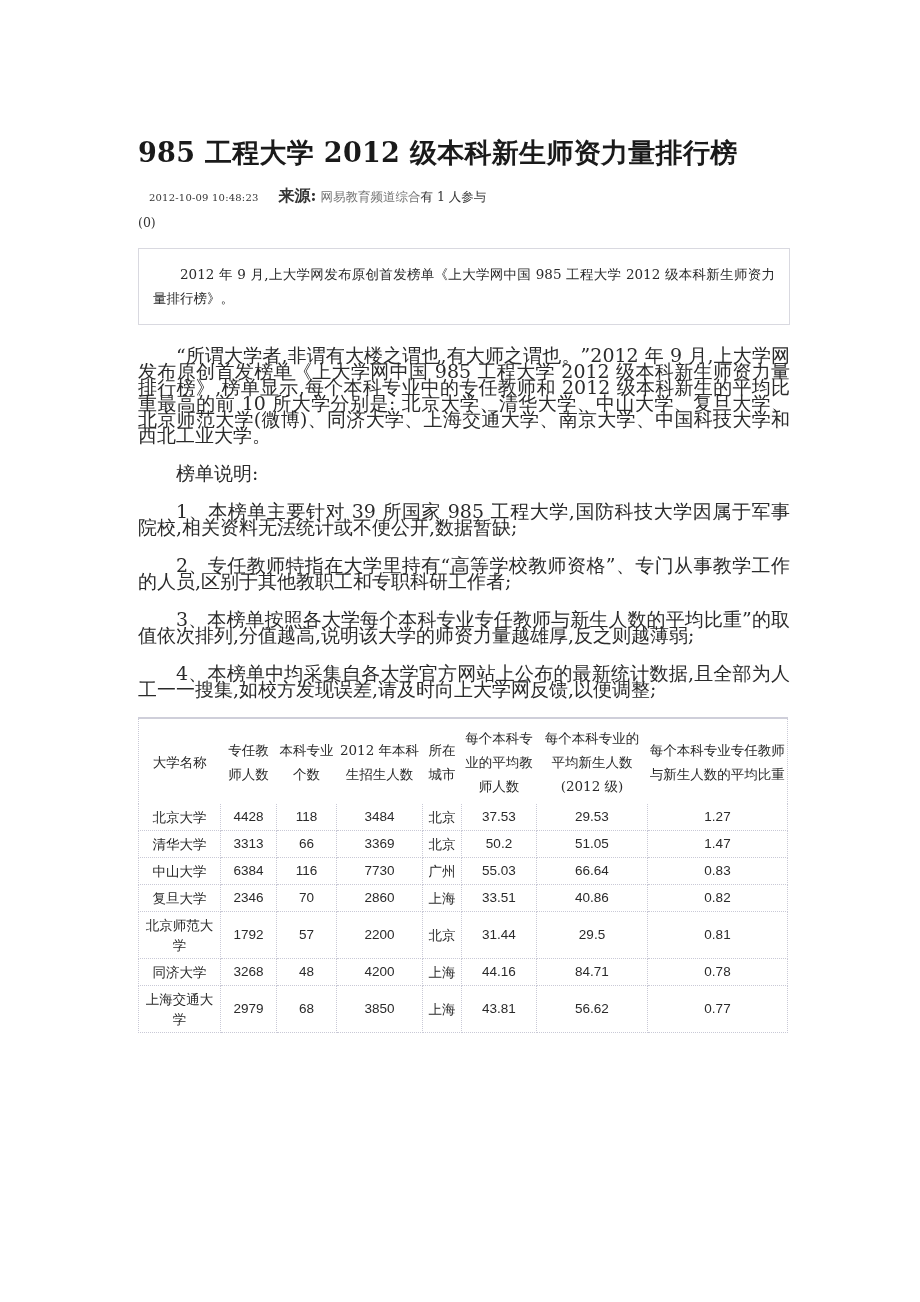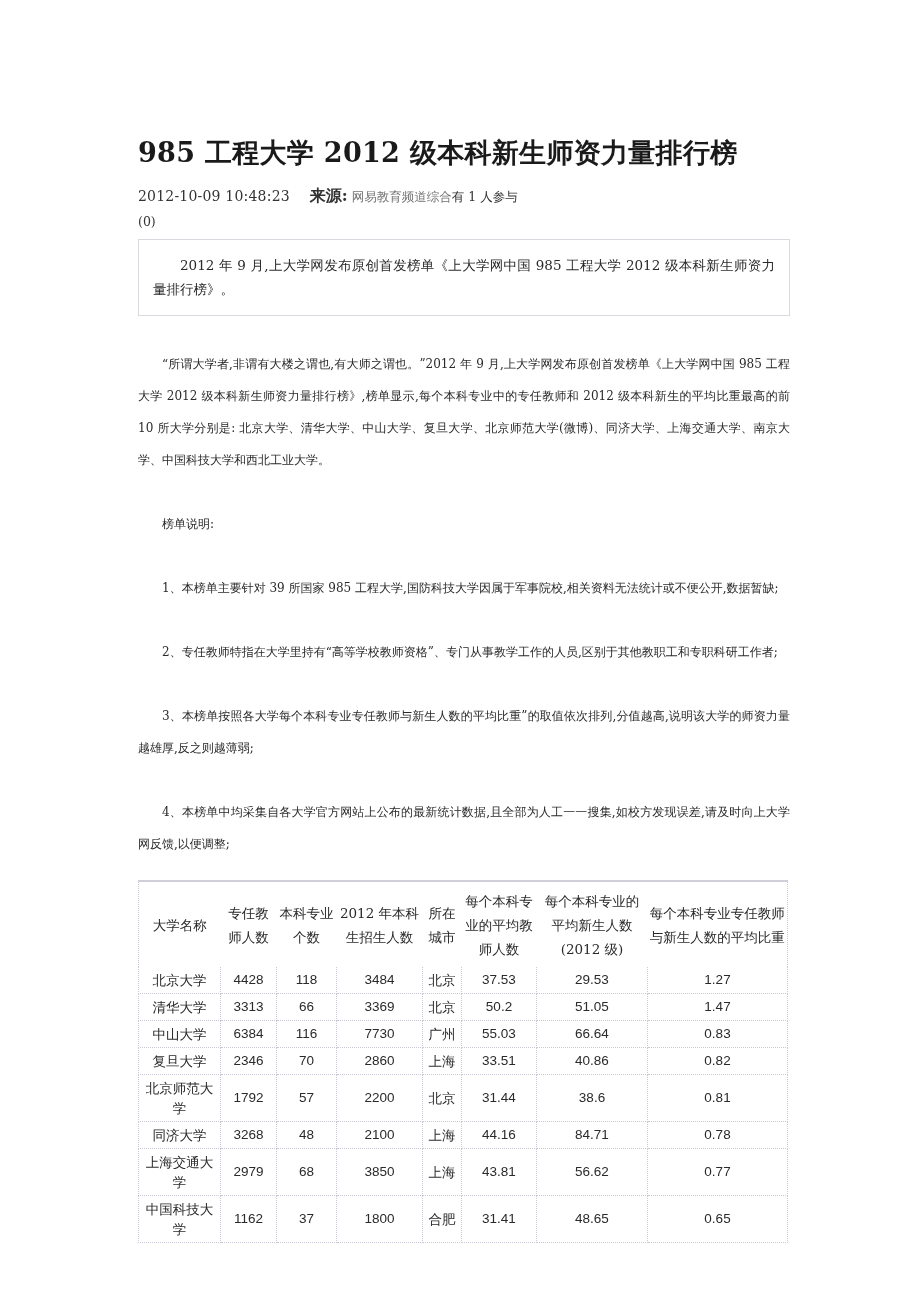--- a/index.html
+++ b/index.html
@@ -42,22 +42,23 @@
 
   
   .meta {
     margin-top: 14px;
     font-size: 14.5px;
     line-height: 24px;
     color: #333;
     white-space: nowrap;
   }
   .meta .date {
-    font-size: 14px;
+    font-size: 10px;
     letter-spacing: 0.2px;
+    margin-left: 11px;
   }
   .meta .source-label {
     font-weight: bold;
     font-size: 16px;
     margin-left: 20px;
   }
   .meta .source-name {
     font-size: 12.5px;
     margin-left: 4px;
     color: #737373;
@@ -68,42 +69,42 @@
   }
   .meta-second {
     font-size: 12.5px;
     line-height: 22px;
     color: #333;
     margin-top: 2px;
   }
 
   
   .summary-box {
-    margin-top: 6px;
+    margin-top: 14px;
     border: 1px solid #d9d9e0;
     background: #ffffff;
     padding: 13px 14px 14px 14px;
     width: 652px;
   }
   .summary-text {
     font-size: 13.5px;
     line-height: 24px;
     text-indent: 2em;
     color: #2a2a2a;
     text-align: justify;
   }
 
   
   .body-para {
-    font-size: 12px;
-    line-height: 32px;
+    font-size: 19px;
+    line-height: 16px;
     text-indent: 2em;
     color: #2a2a2a;
     text-align: justify;
-    margin-top: 32px;
+    margin-top: 22px;
   }
 
   
   .rank-table-wrap {
     margin-top: 20px;
     width: 652px;
   }
   table.rank-table {
     border-collapse: collapse;
     width: 649px;
@@ -242,51 +243,41 @@
               <td class="num">40.86</td>
               <td class="num">0.82</td>
             </tr>
             <tr>
               <td>北京师范大学</td>
               <td class="num">1792</td>
               <td class="num">57</td>
               <td class="num">2200</td>
               <td>北京</td>
               <td class="num">31.44</td>
-              <td class="num">38.6</td>
+              <td class="num">29.5</td>
               <td class="num">0.81</td>
             </tr>
             <tr>
               <td>同济大学</td>
               <td class="num">3268</td>
               <td class="num">48</td>
-              <td class="num">2100</td>
+              <td class="num">4200</td>
               <td>上海</td>
               <td class="num">44.16</td>
               <td class="num">84.71</td>
               <td class="num">0.78</td>
             </tr>
             <tr>
               <td>上海交通大学</td>
               <td class="num">2979</td>
               <td class="num">68</td>
               <td class="num">3850</td>
               <td>上海</td>
               <td class="num">43.81</td>
               <td class="num">56.62</td>
               <td class="num">0.77</td>
             </tr>
-            <tr>
-              <td>中国科技大学</td>
-              <td class="num">1162</td>
-              <td class="num">37</td>
-              <td class="num">1800</td>
-              <td>合肥</td>
-              <td class="num">31.41</td>
-              <td class="num">48.65</td>
-              <td class="num">0.65</td>
-            </tr>
           </tbody>
       </table>
     </div>
 
   </div>
 </div>
 
 </body></html>

